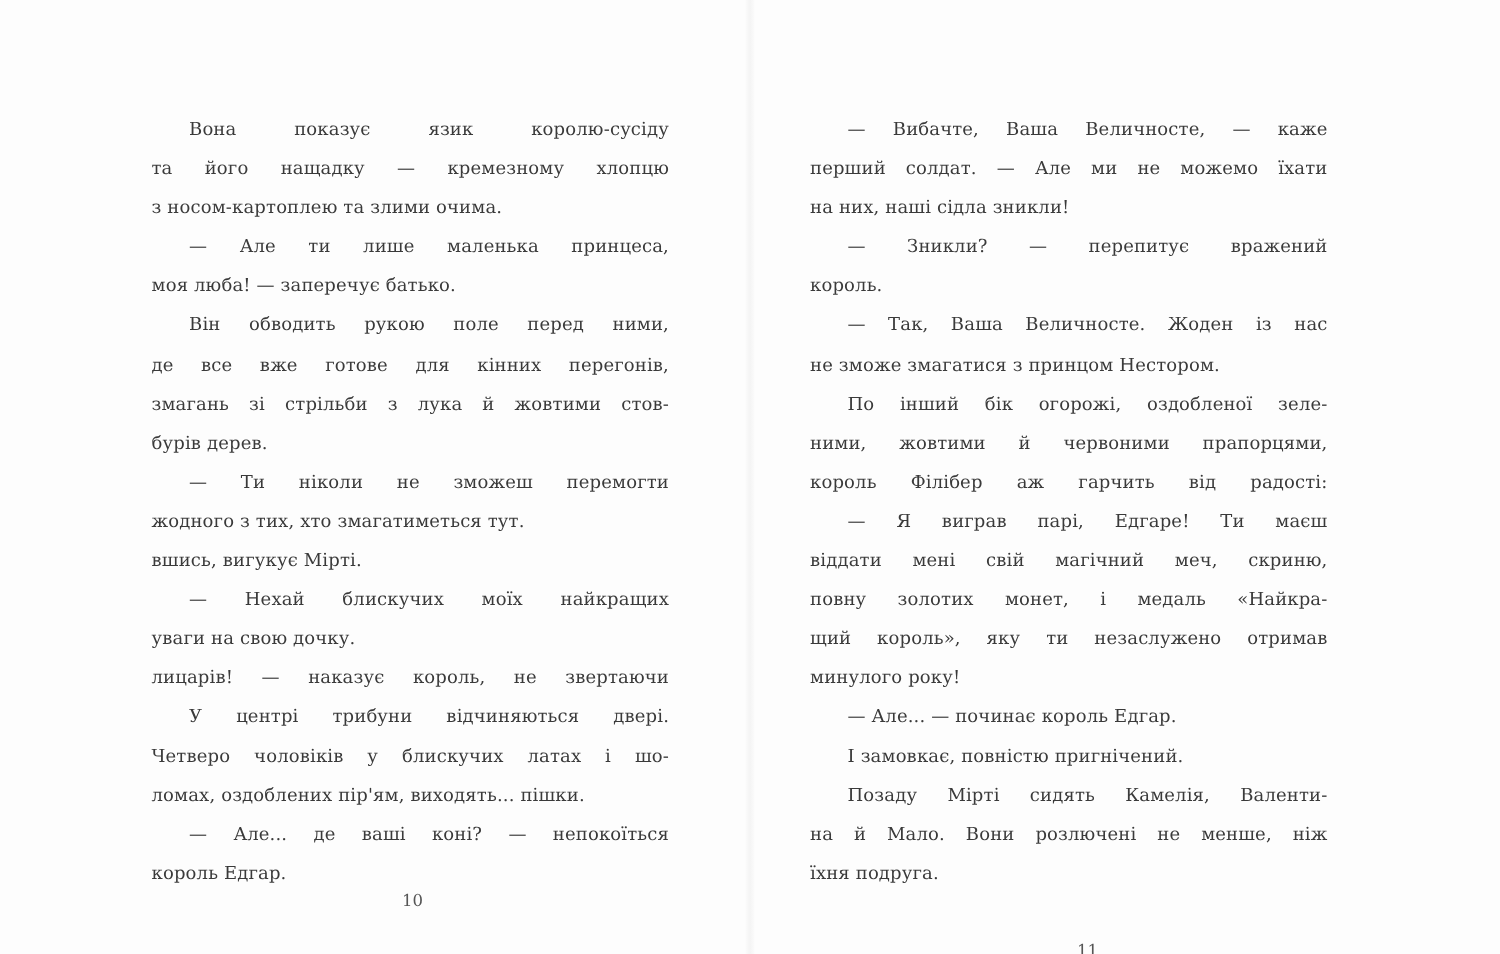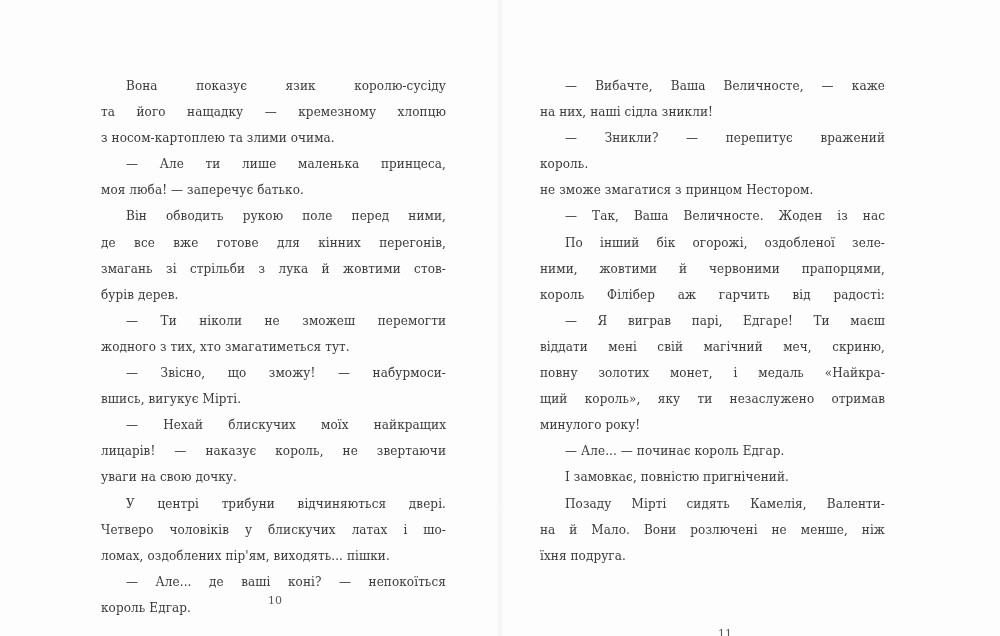--- a/index.html
+++ b/index.html
@@ -46,42 +46,42 @@
       <span class="line">та його нащадку — кремезному хлопцю</span>
       <span class="line last">з носом-картоплею та злими очима.</span>
       <span class="line indent">— Але ти лише маленька принцеса,</span>
       <span class="line last">моя люба! — заперечує батько.</span>
       <span class="line indent">Він обводить рукою поле перед ними,</span>
       <span class="line">де все вже готове для кінних перегонів,</span>
       <span class="line">змагань зі стрільби з лука й жовтими стов-</span>
       <span class="line last">бурів дерев.</span>
       <span class="line indent">— Ти ніколи не зможеш перемогти</span>
       <span class="line last">жодного з тих, хто змагатиметься тут.</span>
-      <span class="line indent">— Звісно, що зможу! — набурмоси-</span>
       <span class="line last">вшись, вигукує Мірті.</span>
       <span class="line indent">— Нехай блискучих моїх найкращих</span>
+      <span class="line last">уваги на свою дочку.</span>
       <span class="line">лицарів! — наказує король, не звертаючи</span>
-      <span class="line last">уваги на свою дочку.</span>
       <span class="line indent">У центрі трибуни відчиняються двері.</span>
       <span class="line">Четверо чоловіків у блискучих латах і шо-</span>
       <span class="line last">ломах, оздоблених пір'ям, виходять... пішки.</span>
       <span class="line indent">— Але... де ваші коні? — непокоїться</span>
       <span class="line last">король Едгар.</span>
     </div>
   <div class="pagenum">10</div>
 </div>
 <div class="spine"></div>
 <div class="page right">
   <div class="text" id="right-text">
       <span class="line indent">— Вибачте, Ваша Величносте, — каже</span>
+      <span class="line">перший солдат. — Але ми не можемо їхати</span>
       <span class="line last">на них, наші сідла зникли!</span>
       <span class="line indent">— Зникли? — перепитує вражений</span>
       <span class="line last">король.</span>
+      <span class="line indent">— Так, Ваша Величносте. Жоден із нас</span>
       <span class="line last">не зможе змагатися з принцом Нестором.</span>
-      <span class="line indent">— Так, Ваша Величносте. Жоден із нас</span>
       <span class="line indent">По інший бік огорожі, оздобленої зеле-</span>
       <span class="line">ними, жовтими й червоними прапорцями,</span>
       <span class="line">король Філібер аж гарчить від радості:</span>
       <span class="line indent">— Я виграв парі, Едгаре! Ти маєш</span>
       <span class="line">віддати мені свій магічний меч, скриню,</span>
       <span class="line">повну золотих монет, і медаль «Найкра-</span>
       <span class="line">щий король», яку ти незаслужено отримав</span>
       <span class="line last">минулого року!</span>
       <span class="line indent last">— Але... — починає король Едгар.</span>
       <span class="line indent last">І замовкає, повністю пригнічений.</span>

